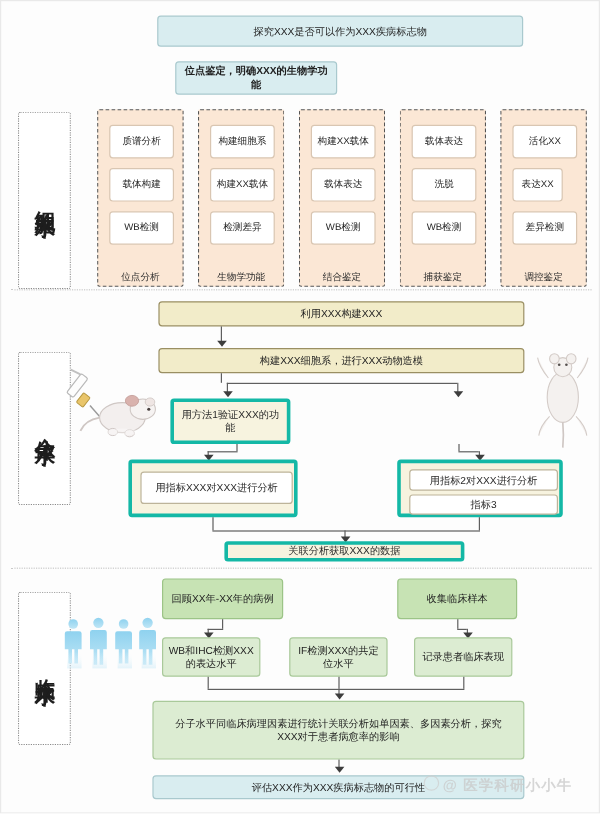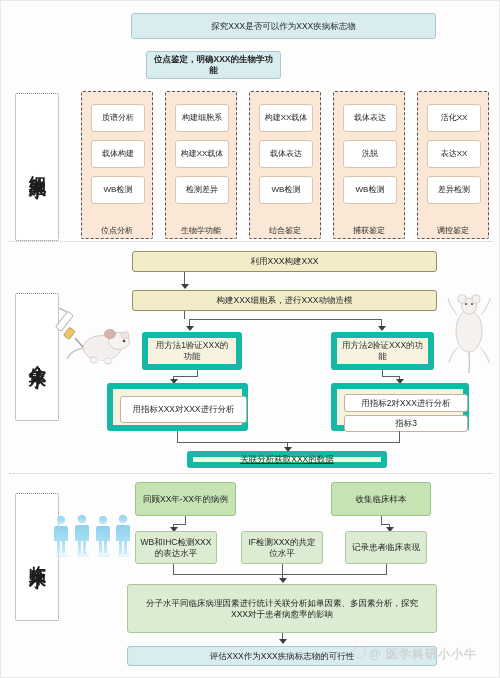--- a/index.html
+++ b/index.html
@@ -59,21 +59,21 @@
     color:#1f1f1f;
   }
   .node-cyan.bold{font-weight:bold;}
   .node-yellow{
     background:#f2ecc9;
     border:1px solid #9a8f63;
     color:#1f1f1f;
   }
   .node-yellow-soft{
     background:#f7f3df;
-    border:6px solid #14b8a6;
+    border:3px solid #14b8a6;
   }
   .node-white{
     background:#ffffff;
     border:1px solid #bdb49a;
   }
   .node-green{
     background:#c7e3b4;
     border:1px solid #9cc487;
     color:#1f1f1f;
   }
@@ -213,21 +213,21 @@
     <div class="abs node node-cell-white" style="left:9px;top:84px;width:54px;height:28px;">
       <span>WB检测</span>
     </div>
     <div class="cell-group-title">捕获鉴定</div>
   </div>
 
   <div class="abs cell-group" style="left:416px;top:90px;width:72px;height:148px;">
     <div class="abs node node-cell-white" style="left:9px;top:12px;width:54px;height:28px;">
       <span>活化XX</span>
     </div>
-    <div class="abs node node-cell-white" style="left:9px;top:48px;width:54px;height:28px;">
+    <div class="abs node node-cell-white" style="left:9px;top:48px;width:42px;height:28px;">
       <span>表达XX</span>
     </div>
     <div class="abs node node-cell-white" style="left:9px;top:84px;width:54px;height:28px;">
       <span>差异检测</span>
     </div>
     <div class="cell-group-title">调控鉴定</div>
   </div>
 
   <div class="abs node node-yellow" style="left:131px;top:250px;width:305px;height:21px;">
     <span>利用XXX构建XXX</span>
@@ -243,23 +243,20 @@
   <div class="abs ln ln-v" style="left:183px;top:310px;height:8px;"></div>
   <div class="abs ln ln-h" style="left:188px;top:318px;width:192px;"></div>
   <div class="abs ln ln-v" style="left:188px;top:318px;height:9px;"></div>
   <div class="abs ln ln-v" style="left:380px;top:318px;height:9px;"></div>
   <div class="arrow" style="left:185px;top:325px;"></div>
   <div class="arrow" style="left:377px;top:325px;"></div>
 
   <div class="abs node node-yellow-soft" style="left:141px;top:331px;width:100px;height:38px;">
     <span>用方法1验证XXX的功能</span>
   </div>
-  <div class="abs node node-yellow-soft" style="left:330px;top:331px;width:103px;height:38px;">
-    <span>用方法2验证XXX的功能</span>
-  </div>
 
   <div class="abs ln ln-v" style="left:196px;top:369px;height:6px;"></div>
   <div class="abs ln ln-h" style="left:172px;top:375px;width:25px;"></div>
   <div class="abs ln ln-v" style="left:172px;top:375px;height:5px;"></div>
   <div class="arrow" style="left:169px;top:378px;"></div>
 
   <div class="abs ln ln-v" style="left:381px;top:369px;height:6px;"></div>
   <div class="abs ln ln-h" style="left:381px;top:375px;width:17px;"></div>
   <div class="abs ln ln-v" style="left:398px;top:375px;height:5px;"></div>
   <div class="arrow" style="left:395px;top:378px;"></div>
@@ -278,21 +275,21 @@
       <span>指标3</span>
     </div>
   </div>
 
   <div class="abs ln ln-v" style="left:176px;top:430px;height:11px;"></div>
   <div class="abs ln ln-v" style="left:398px;top:430px;height:11px;"></div>
   <div class="abs ln ln-h" style="left:176px;top:441px;width:223px;"></div>
   <div class="abs ln ln-v" style="left:286px;top:441px;height:7px;"></div>
   <div class="arrow" style="left:283px;top:446px;"></div>
 
-  <div class="abs node node-yellow-soft" style="left:186px;top:450px;width:200px;height:17px;text-decoration:underline;">
+  <div class="abs node node-yellow-soft" style="left:186px;top:450px;width:200px;height:17px;">
     <span>关联分析获取XXX的数据</span>
   </div>
 
   <div class="abs node node-green" style="left:134px;top:481px;width:101px;height:34px;">
     <span>回顾XX年-XX年的病例</span>
   </div>
   <div class="abs node node-green" style="left:330px;top:481px;width:100px;height:34px;">
     <span>收集临床样本</span>
   </div>
 

